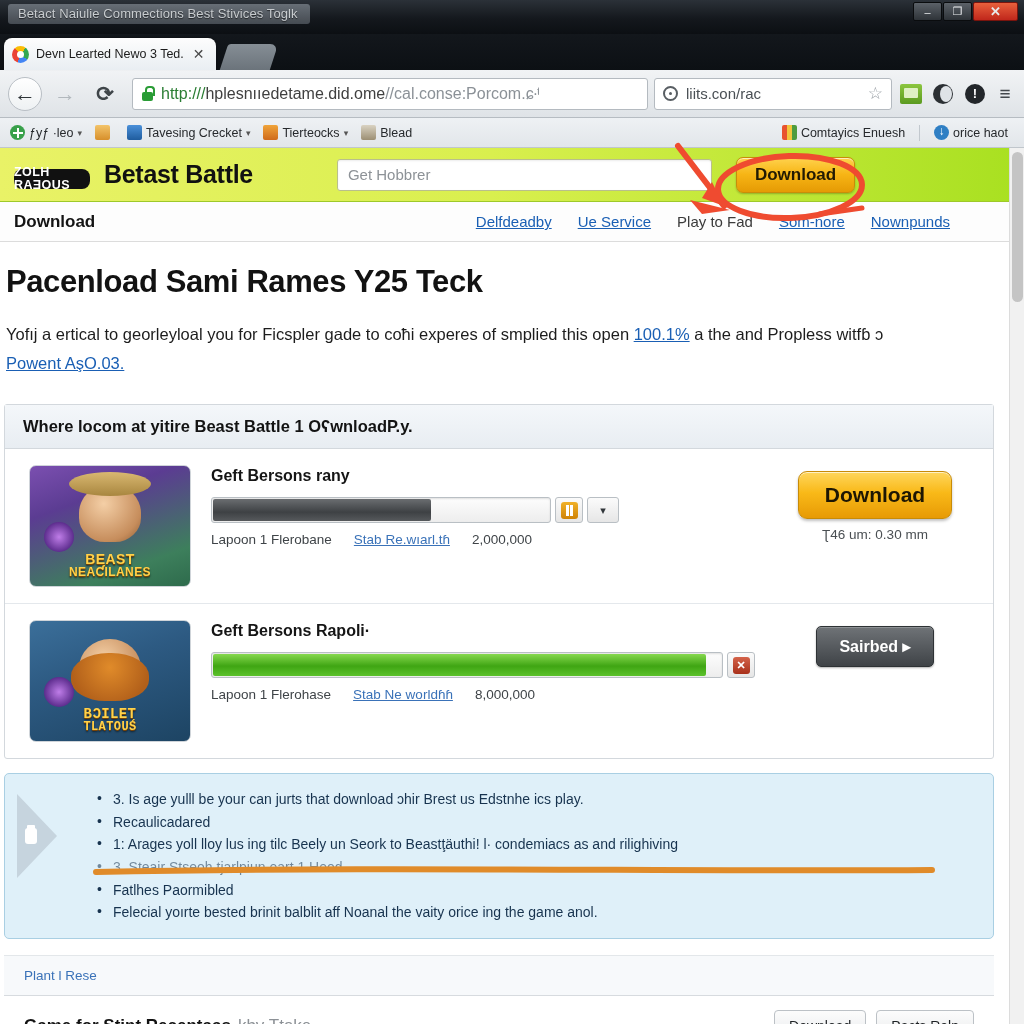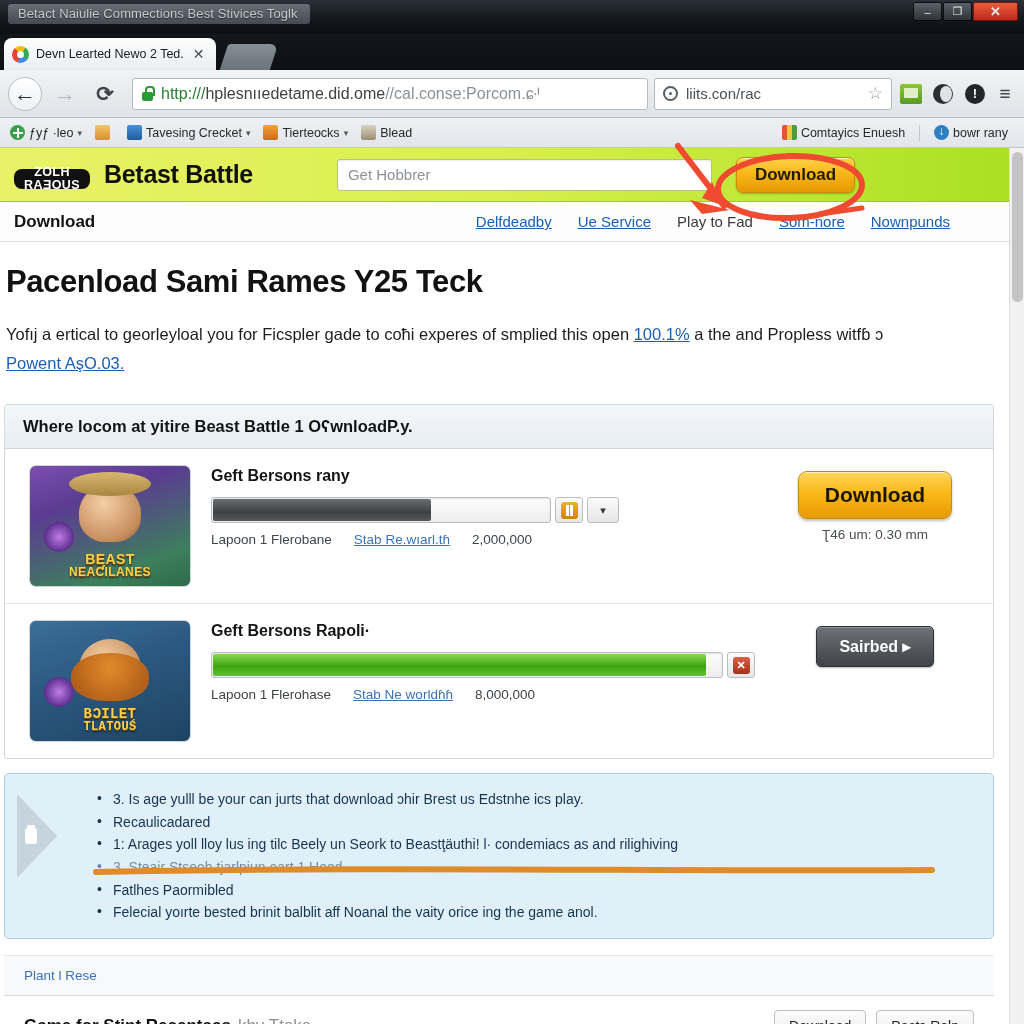--- a/index.html
+++ b/index.html
@@ -180,21 +180,21 @@
   .site-header {
     height: 54px;
     background: linear-gradient(90deg,#e9f267 0%,#d9ef4e 48%,#a8e020 100%);
     display: flex; align-items: center; padding: 0 14px; gap: 14px;
     border-bottom: 1px solid #9ec92a;
     position: relative;
   }
   .logo-badge {
     width: 76px; height: 20px; background: #111; border-radius: 8px;
     color: #fff; display: flex; flex-direction: column;
-    align-items: center; justify-content: center;
+    align-items: flex-start; justify-content: center;
     font-size: 12.5px; font-weight: bold; line-height: 1.02;
     letter-spacing: .4px; flex: 0 0 auto; margin-top: 8px;
   }
   .site-name { font-size: 25px; font-weight: bold; color: #111; letter-spacing: -.3px; }
   .site-search {
     margin-left: 70px; width: 375px; height: 32px;
     background: #fff; border: 1px solid #b9bf8c; border-radius: 3px;
     display: flex; align-items: center; padding: 0 10px;
     font-size: 15px; color: #8d9297;
     box-shadow: inset 0 1px 2px rgba(0,0,0,.08);
@@ -413,21 +413,21 @@
     <div class="win-ctrls">
       <div class="win-btn">–</div>
       <div class="win-btn">❐</div>
       <div class="win-btn close">✕</div>
     </div>
   </div>
 
   <div class="tabstrip">
     <div class="tab">
       <span class="tab-favicon"></span>
-      <span class="tab-title">Devn Learted Newo 2 Ted.</span>
+      <span class="tab-title">Devn Learted Newo 3 Ted.</span>
       <span class="tab-close">✕</span>
     </div>
     <div class="newtab"></div>
   </div>
 
   <div class="toolbar">
     <div class="navbtn back">←</div>
     <div class="navbtn fwd">→</div>
     <div class="navbtn reload">⟳</div>
     <div class="omnibox">
@@ -476,21 +476,21 @@
       <span>Blead</span>
     </div>
     <div class="bm-right">
       <div class="bm">
         <span class="bmico flag"></span>
         <span>Comtayics Enuesh</span>
       </div>
       <span class="bm-sep"></span>
       <div class="bm">
         <span class="bmico dl"></span>
-        <span>bowr rany</span>
+        <span>orice haot</span>
       </div>
     </div>
   </div>
 
   <div class="viewport">
 
     <div class="site-header">
       <div class="logo-badge">
         <span>ZOLH</span>
         <span>RAƎOUS</span>

